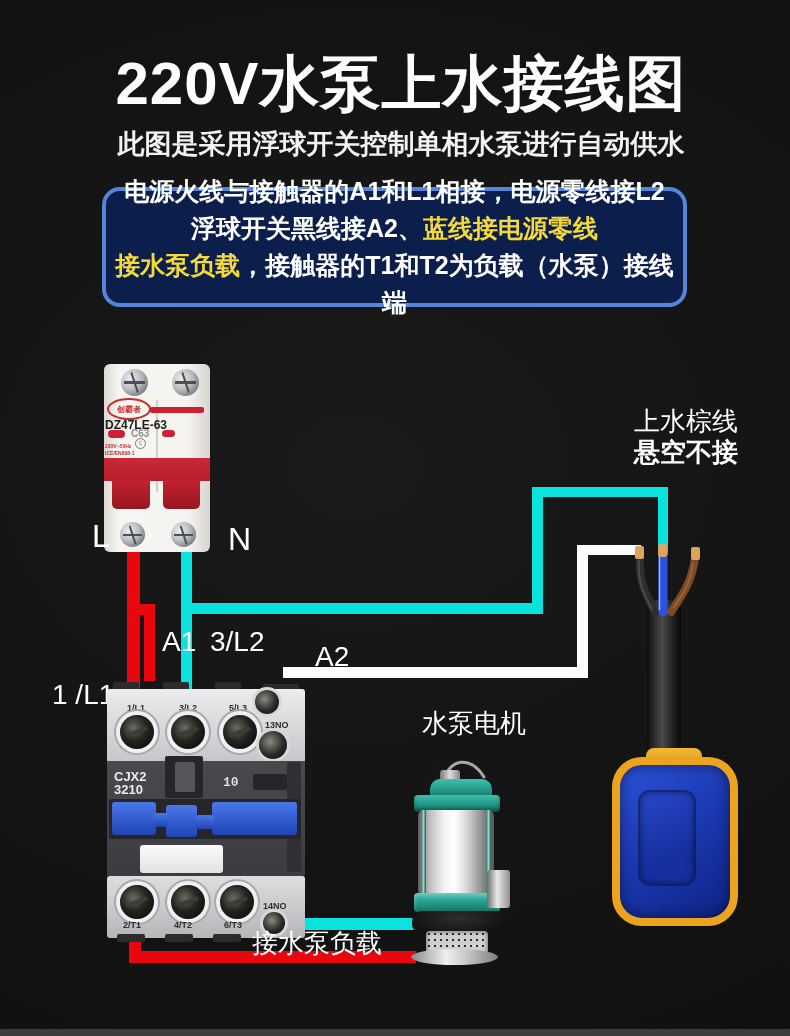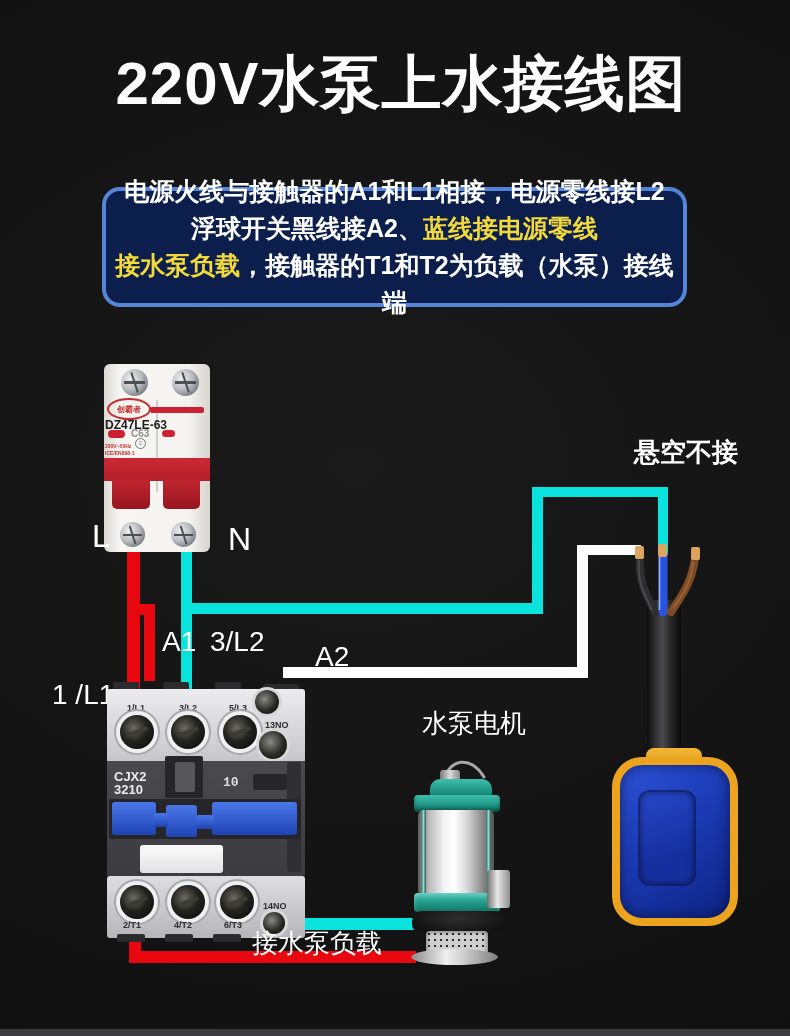--- a/index.html
+++ b/index.html
@@ -72,20 +72,21 @@
   .floatinner{position:absolute;left:640px;top:792px;width:54px;height:92px;border-radius:10px;
     background:linear-gradient(160deg,#2747c8,#152f9e 70%);box-shadow:inset 0 0 6px rgba(0,0,0,.5), 0 0 0 2px rgba(10,20,70,.6);}
   .bottom-bar{left:0;top:1029px;width:790px;height:7px;background:#3c3c3e;}
 </style>
 </head>
 <body>
 
 <div id="stage">
 
   <div class="txt title">220V水泵上水接线图</div>
+  <div class="txt subtitle">此图是采用浮球开关控制单相水泵进行自动供水</div>
 
   <div class="abs infobox">
     <div><span>电源火线与接触器的A1和L1相接，电源零线接L2</span></div>
     <div><span>浮球开关黑线接A2、</span><span class="hl">蓝线接电源零线</span></div>
     <div><span class="hl">接水泵负载</span><span>，接触器的T1和T2为负载（水泵）接线端</span></div>
   </div>
 
   <div class="wire w-red" style="left:127px;top:536px;width:13px;height:167px;"></div>
   <div class="wire w-red" style="left:127px;top:604px;width:28px;height:11px;"></div>
   <div class="wire w-red" style="left:144px;top:604px;width:11px;height:77px;"></div>
@@ -193,20 +194,21 @@
     <div class="rod" style="left:3px;"></div>
     <div class="rod" style="right:3px;"></div>
   </div>
   <div class="abs teal" style="left:414px;top:893px;width:86px;height:19px;border-radius:4px;box-shadow:inset 0 3px 4px rgba(255,255,255,.25);"></div>
   <div class="abs" style="left:487px;top:870px;width:23px;height:38px;background:linear-gradient(90deg,#6e6e6e,#e8e8e8 45%,#909090);border-radius:3px;"></div>
   <div class="abs" style="left:412px;top:911px;width:94px;height:23px;background:radial-gradient(ellipse at 50% 30%, #2e2e2e, #121212 75%);border-radius:10px;"></div>
   <div class="abs dotgrid" style="left:426px;top:931px;width:62px;height:26px;border-radius:4px;box-shadow:inset 0 0 5px rgba(0,0,0,.6);"></div>
   <div class="abs" style="left:411px;top:949px;width:87px;height:16px;background:linear-gradient(90deg,#8a8a8a,#efefef 40%,#cfcfcf 60%,#7e7e7e);border-radius:50%;"></div>
   <div class="txt" style="left:240px;top:926px;font-size:26px;font-weight:400;">接水泵负载</div>
 
+  <div class="txt" style="left:622px;top:404px;font-size:26px;font-weight:400;">上水棕线</div>
   <div class="txt" style="left:622px;top:435px;font-size:26px;font-weight:700;">悬空不接</div>
   <div class="stem"></div>
   <svg class="abs" style="left:605px;top:538px;" width="125" height="78" viewBox="0 0 125 78">
     <path d="M 50 74 C 42 58, 33 44, 35 18" stroke="#2e2e30" stroke-width="8" fill="none" stroke-linecap="round"></path>
     <path d="M 47 72 C 40 57, 32 45, 34 22" stroke="#4a4a4e" stroke-width="2" fill="none"></path>
     <rect x="30" y="8" width="9" height="13" rx="2" fill="#dca45f"></rect>
     <path d="M 58 74 L 58 16" stroke="#2953de" stroke-width="9" fill="none" stroke-linecap="round"></path>
     <path d="M 54.5 72 L 54.5 18" stroke="#9db4f2" stroke-width="1.5" fill="none"></path>
     <rect x="53" y="6" width="9" height="13" rx="2" fill="#dca45f"></rect>
     <path d="M 66 74 C 75 60, 87 45, 90 20" stroke="#7c4a24" stroke-width="8" fill="none" stroke-linecap="round"></path>

